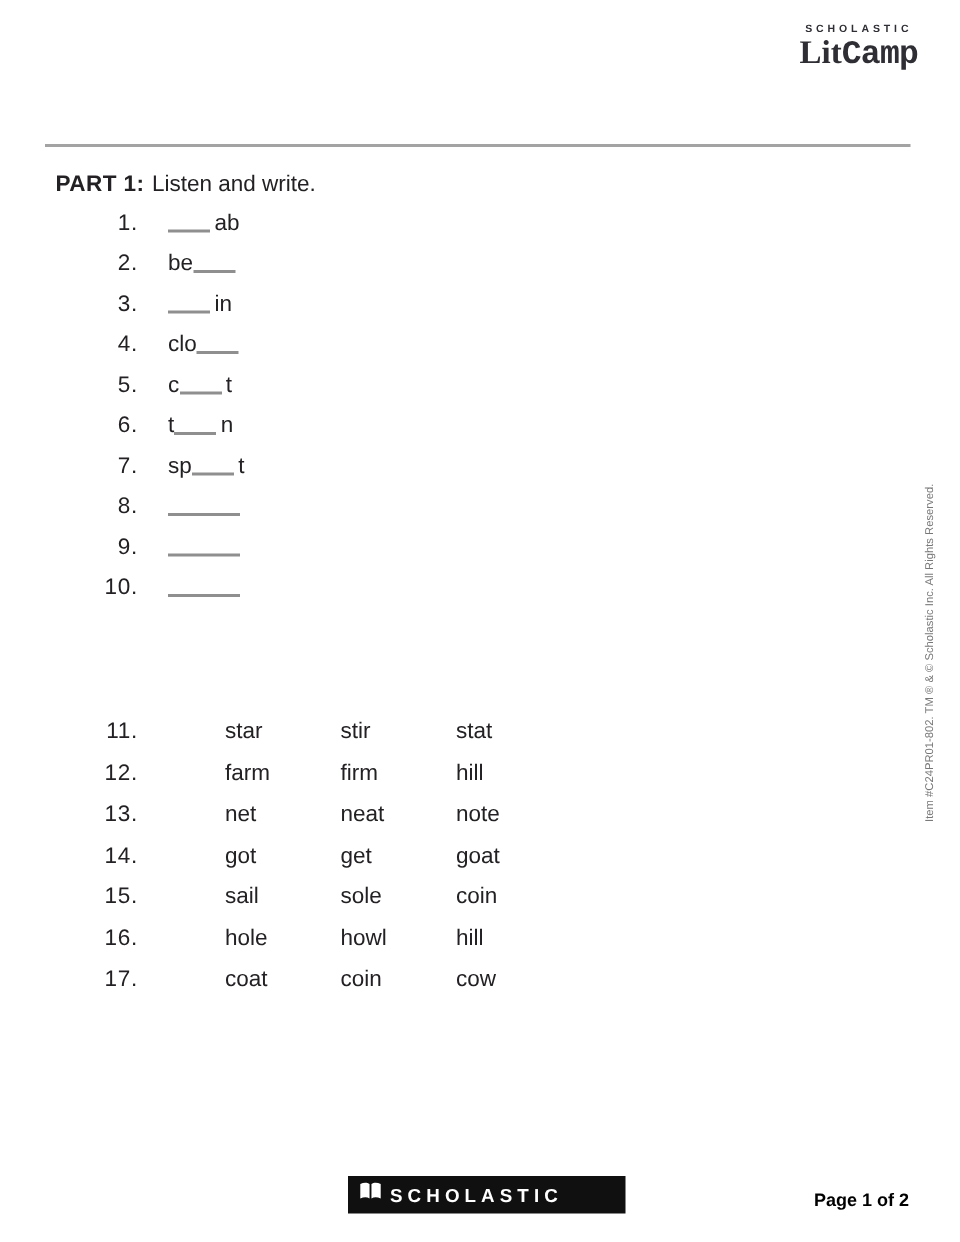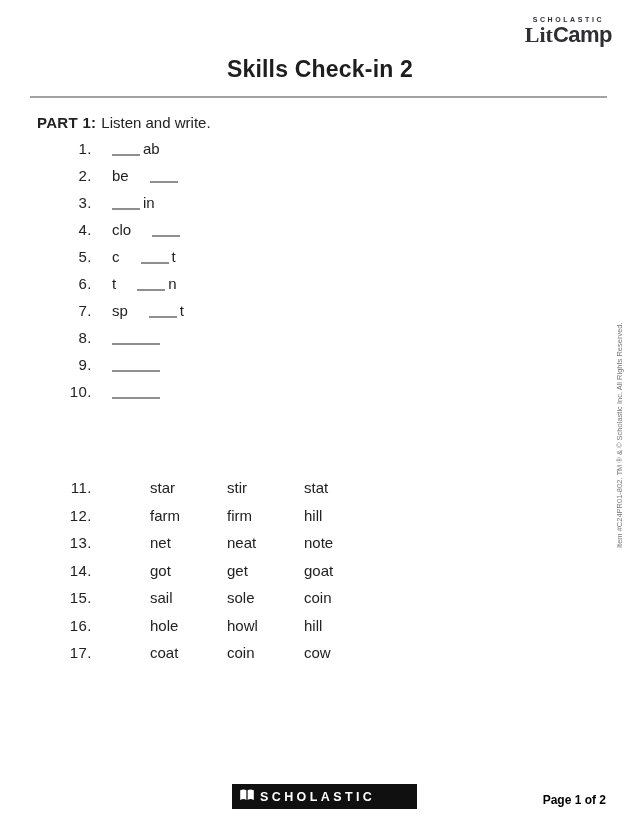--- a/index.html
+++ b/index.html
@@ -10,42 +10,42 @@
     font-family:"Liberation Sans", sans-serif;
     color:#242124;
     overflow:hidden;
   }
 
   
   .logo{position:absolute;top:16px;right:28px;text-align:center;color:#2f2e34;}
   .logo-small{font-size:7px;font-weight:bold;letter-spacing:2.6px;display:block;margin-bottom:1px;}
   .logo-big{font-size:22px;line-height:22px;white-space:nowrap;}
   .logo-lit{font-family:"Liberation Serif", serif;font-weight:700;}
-  .logo-camp{font-family:Liberation Sans, sans-serif;font-weight:700;letter-spacing:-0.5px;}
+  .logo-camp{font-family:Liberation Mono, monospace;font-weight:700;letter-spacing:-0.5px;}
 
   
   .title{position:absolute;top:56px;left:0;right:0;text-align:center;
          font-size:23px;font-weight:bold;color:#1f1d1e;letter-spacing:0.2px;}
   .rule{position:absolute;top:96px;left:30px;right:33px;border-top:2px solid #a3a3a3;}
 
   
   .section{position:absolute;left:37px;right:24px;}
   .part1{top:114px;}
   .part2{top:440px;}
   .sec-head{font-size:15px;line-height:18px;}
   .sec-label{font-weight:bold;letter-spacing:0.3px;}
   .sec-instr{margin-left:5px;}
 
   .list{margin-top:8px;}
   .part2 .list{margin-top:10px;}
   .row{display:flex;align-items:baseline;height:27px;font-size:15px;}
   .part2 .row{height:27.5px;}
   .num{flex:none;width:40px;margin-left:15px;text-align:right;letter-spacing:0.5px;}
   .p1content{margin-left:20px;white-space:nowrap;}
-  .before:not(:empty){margin-right:21px;}
+  .before:not(:empty){margin-right:0;}
   .after:not(:empty){margin-left:3px;}
   .blank{display:inline-block;border-bottom:2px solid #8f8f8f;margin-bottom:-2px;}
   .blank.short{width:28px;}
   .blank.long{width:48px;}
   .word{display:inline-block;width:77px;}
   .word.first{margin-left:58px;margin-top:29px;}
 
   
   .side-note{
     position:absolute;left:496px;top:417px;width:250px;height:12px;
@@ -65,21 +65,20 @@
 </head>
 <body>
 
 <div class="page">
 
   <div class="logo">
     <span class="logo-small">SCHOLASTIC</span>
     <span class="logo-big"><span class="logo-lit">Lit</span><span class="logo-camp">Camp</span></span>
   </div>
 
-  <div class="title">Skills Check-in 2</div>
   <div class="rule"></div>
 
   <div class="section part1">
     <div class="sec-head"><span class="sec-label">PART 1:</span><span class="sec-instr">Listen and write.</span></div>
     <div class="list">
         <div class="row">
     <span class="num">1.</span>
     <span class="p1content"><span class="before"></span><span class="blank short"></span><span class="after">ab</span></span>
   </div>
         <div class="row">

